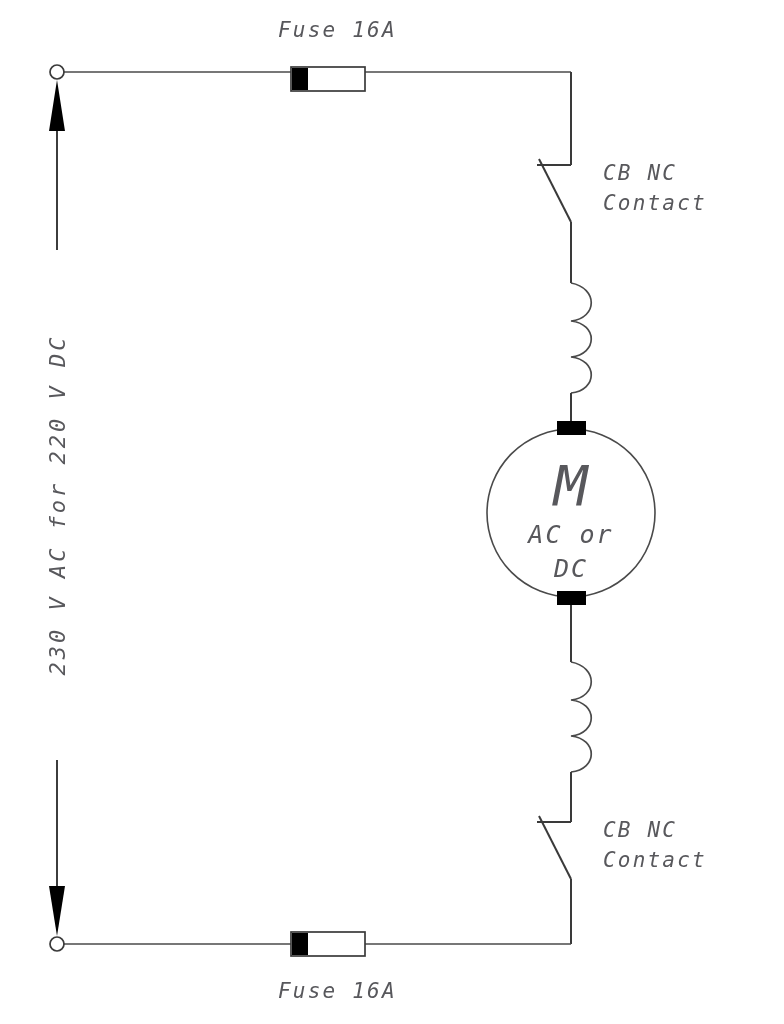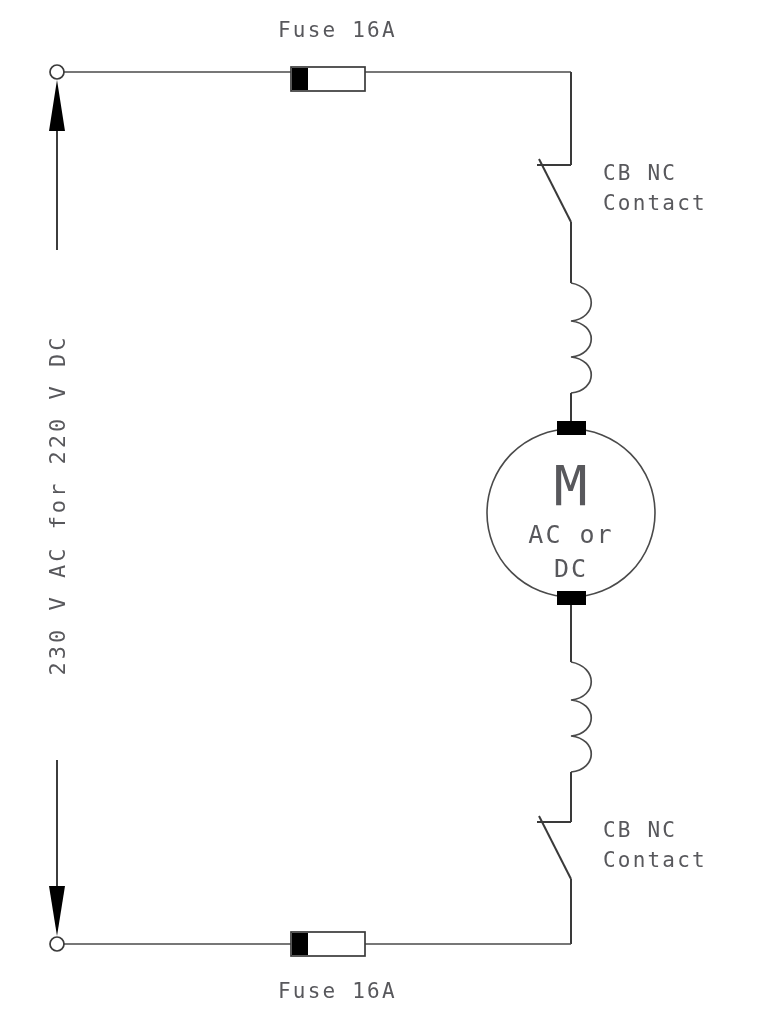--- a/index.html
+++ b/index.html
@@ -11,20 +11,21 @@
     width: 784px;
     height: 1024px;
     font-family: "DejaVu Sans Mono", monospace;
     overflow: hidden;
   }
   #diagram-root {
     position: relative;
     width: 784px;
     height: 1024px;
     background: #ffffff;
+    font-style: italic;
   }
   svg#circuit {
     display: block;
     width: 784px;
     height: 1024px;
   }
   .wire {
     stroke: #3a3a3a;
     stroke-width: 2;
     fill: none;

